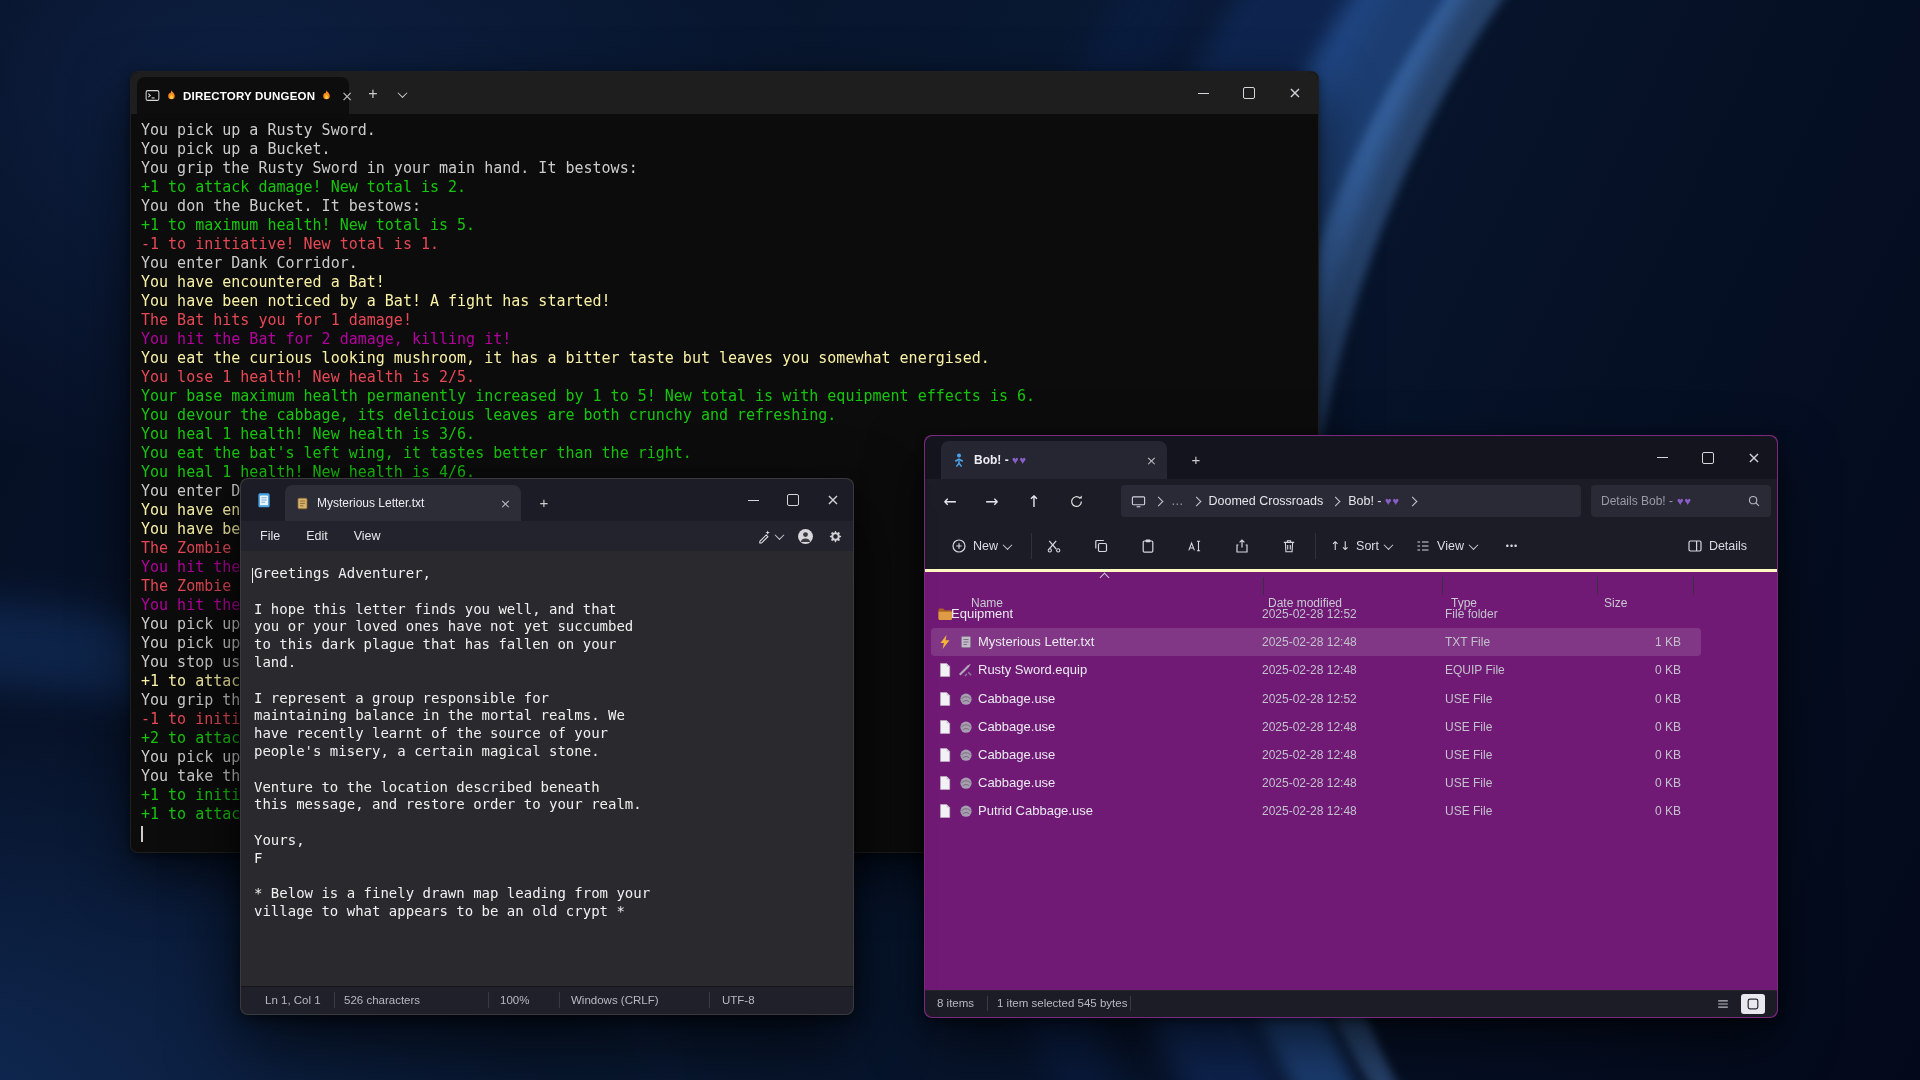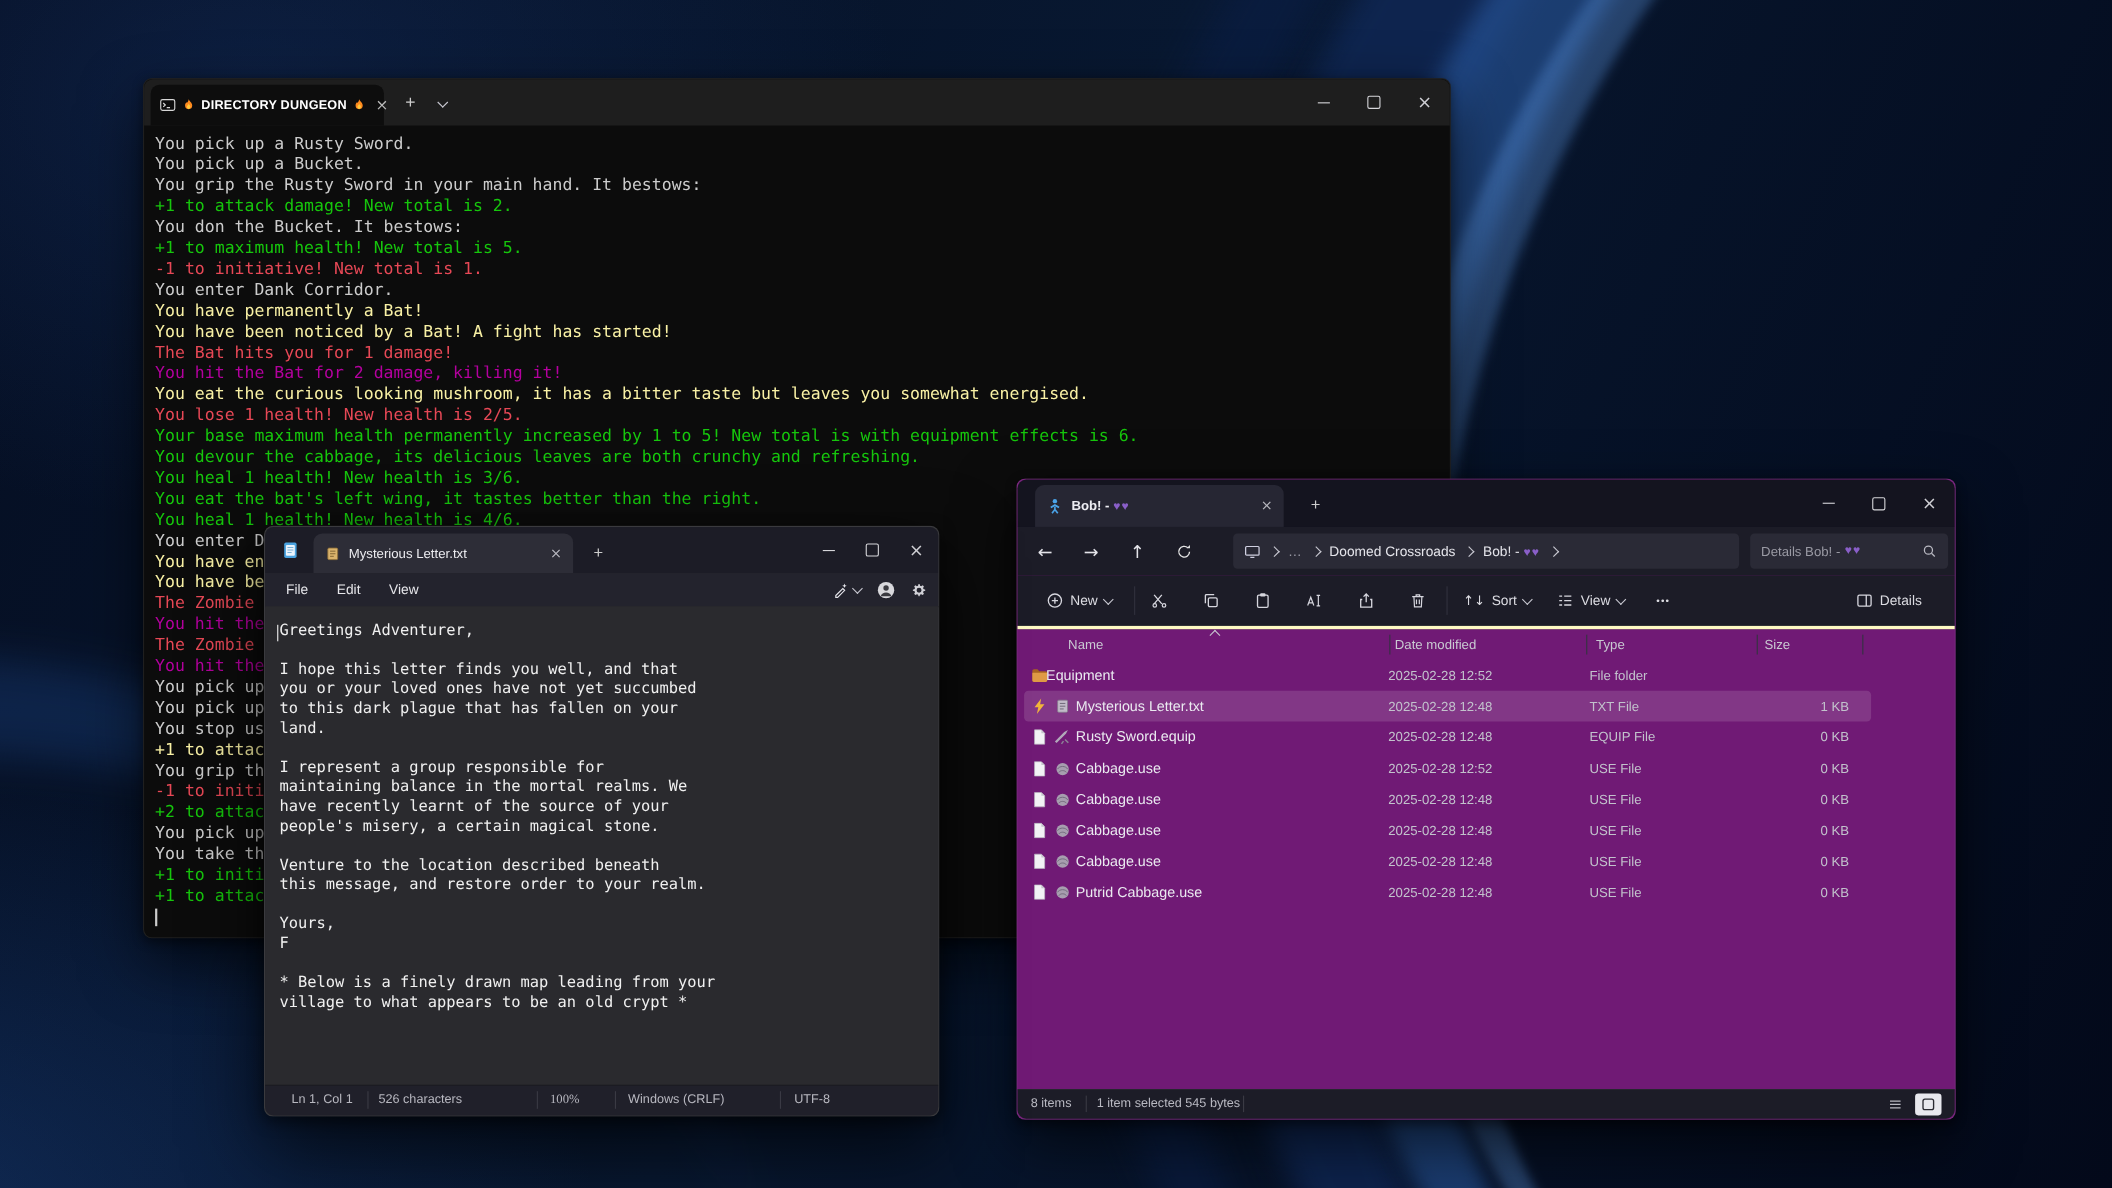--- a/index.html
+++ b/index.html
@@ -78,21 +78,21 @@
   .e-crumbbox{position:absolute;left:196px;top:6px;width:460px;height:32px;background:#2a2a36;border-radius:4px;display:flex;align-items:center;gap:9px;padding:0 10px;box-sizing:border-box;}
   .e-crumbbox .lbl{color:#e4e4ea;font-size:12.5px;white-space:nowrap;}
   .e-crumbbox .dim{color:#9a9aa6;}
   .e-search{position:absolute;left:666px;top:6px;width:180px;height:32px;background:#2a2a36;border-radius:4px;display:flex;align-items:center;padding:0 10px;box-sizing:border-box;color:#9a9aa4;font-size:12px;gap:4px;}
   .e-search .mag{margin-left:auto;}
   .e-toolbar{position:absolute;left:0;top:87px;right:0;height:46px;background:#1c1c27;border-bottom:3px solid #fef9c3;}
   .tb{position:absolute;top:7px;height:32px;display:flex;align-items:center;justify-content:center;gap:6px;border-radius:4px;color:#dcdce2;font-size:12.5px;}
   .tbsep{position:absolute;top:10px;width:1px;height:26px;background:#31313e;}
   .tb .ic{width:16px;height:16px;}
   .e-headrow{position:absolute;left:6px;top:137px;width:770px;height:27px;font-size:12px;color:#c9c9d2;}
-  .e-headrow span{position:absolute;top:6px;text-align:center;}
+  .e-headrow span{position:absolute;top:23px;text-align:center;}
   .e-headrow i.colsep{position:absolute;top:4px;width:1px;height:18px;background:#33333f;}
   .e-headcaret{position:absolute;top:1px;}
   #file-rows{position:absolute;left:6px;top:164px;width:770px;}
   .frow{position:relative;height:28.2px;}
   .frow.sel{background:rgba(255,255,255,.13);border-radius:4px;}
   .fic{position:absolute;left:6px;top:6px;width:16px;height:16px;}
   .fic svg,.fglyph svg{width:16px;height:16px;}
   .fglyph{position:absolute;left:27px;top:6px;width:16px;height:16px;opacity:.9;}
   .fname{position:absolute;top:0;line-height:28.2px;font-size:13px;color:#eaeaf0;white-space:nowrap;}
   .fdate,.ftype{position:absolute;top:0;line-height:28.2px;font-size:12px;color:#c2c2cc;white-space:nowrap;}
@@ -157,21 +157,21 @@
   <div class="t-body">
     <div id="terminal-lines">
         <div class="tline c-w">You pick up a Rusty Sword.</div>
         <div class="tline c-w">You pick up a Bucket.</div>
         <div class="tline c-w">You grip the Rusty Sword in your main hand. It bestows:</div>
         <div class="tline c-g">+1 to attack damage! New total is 2.</div>
         <div class="tline c-w">You don the Bucket. It bestows:</div>
         <div class="tline c-g">+1 to maximum health! New total is 5.</div>
         <div class="tline c-r">-1 to initiative! New total is 1.</div>
         <div class="tline c-w">You enter Dank Corridor.</div>
-        <div class="tline c-y">You have permanently a Bat!</div>
+        <div class="tline c-y">You have encountered a Bat!</div>
         <div class="tline c-y">You have been noticed by a Bat! A fight has started!</div>
         <div class="tline c-r">The Bat hits you for 1 damage!</div>
         <div class="tline c-m">You hit the Bat for 2 damage, killing it!</div>
         <div class="tline c-y">You eat the curious looking mushroom, it has a bitter taste but leaves you somewhat energised.</div>
         <div class="tline c-r">You lose 1 health! New health is 2/5.</div>
         <div class="tline c-g">Your base maximum health permanently increased by 1 to 5! New total is with equipment effects is 6.</div>
         <div class="tline c-g">You devour the cabbage, its delicious leaves are both crunchy and refreshing.</div>
         <div class="tline c-g">You heal 1 health! New health is 3/6.</div>
         <div class="tline c-g">You eat the bat's left wing, it tastes better than the right.</div>
         <div class="tline c-g">You heal 1 health! New health is 4/6.</div>
@@ -581,19 +581,19 @@
         <div class="nline">* Below is a finely drawn map leading from your</div>
         <div class="nline">village to what appears to be an old crypt *</div>
       </div>
   </div>
 
   <div class="n-statusbar">
     <span class="seg" style="left:24px;">Ln 1, Col 1</span>
     <i class="sep" style="left:93px;"></i>
     <span class="seg" style="left:103px;">526 characters</span>
     <i class="sep" style="left:247px;"></i>
-    <span class="seg" style="left:259px;font-family:Liberation Serif, serif;">100%</span>
+    <span class="seg" style="left:259px;">100%</span>
     <i class="sep" style="left:318px;"></i>
     <span class="seg" style="left:330px;">Windows (CRLF)</span>
     <i class="sep" style="left:468px;"></i>
     <span class="seg" style="left:481px;">UTF-8</span>
   </div>
 </div>
 
 </body></html>

